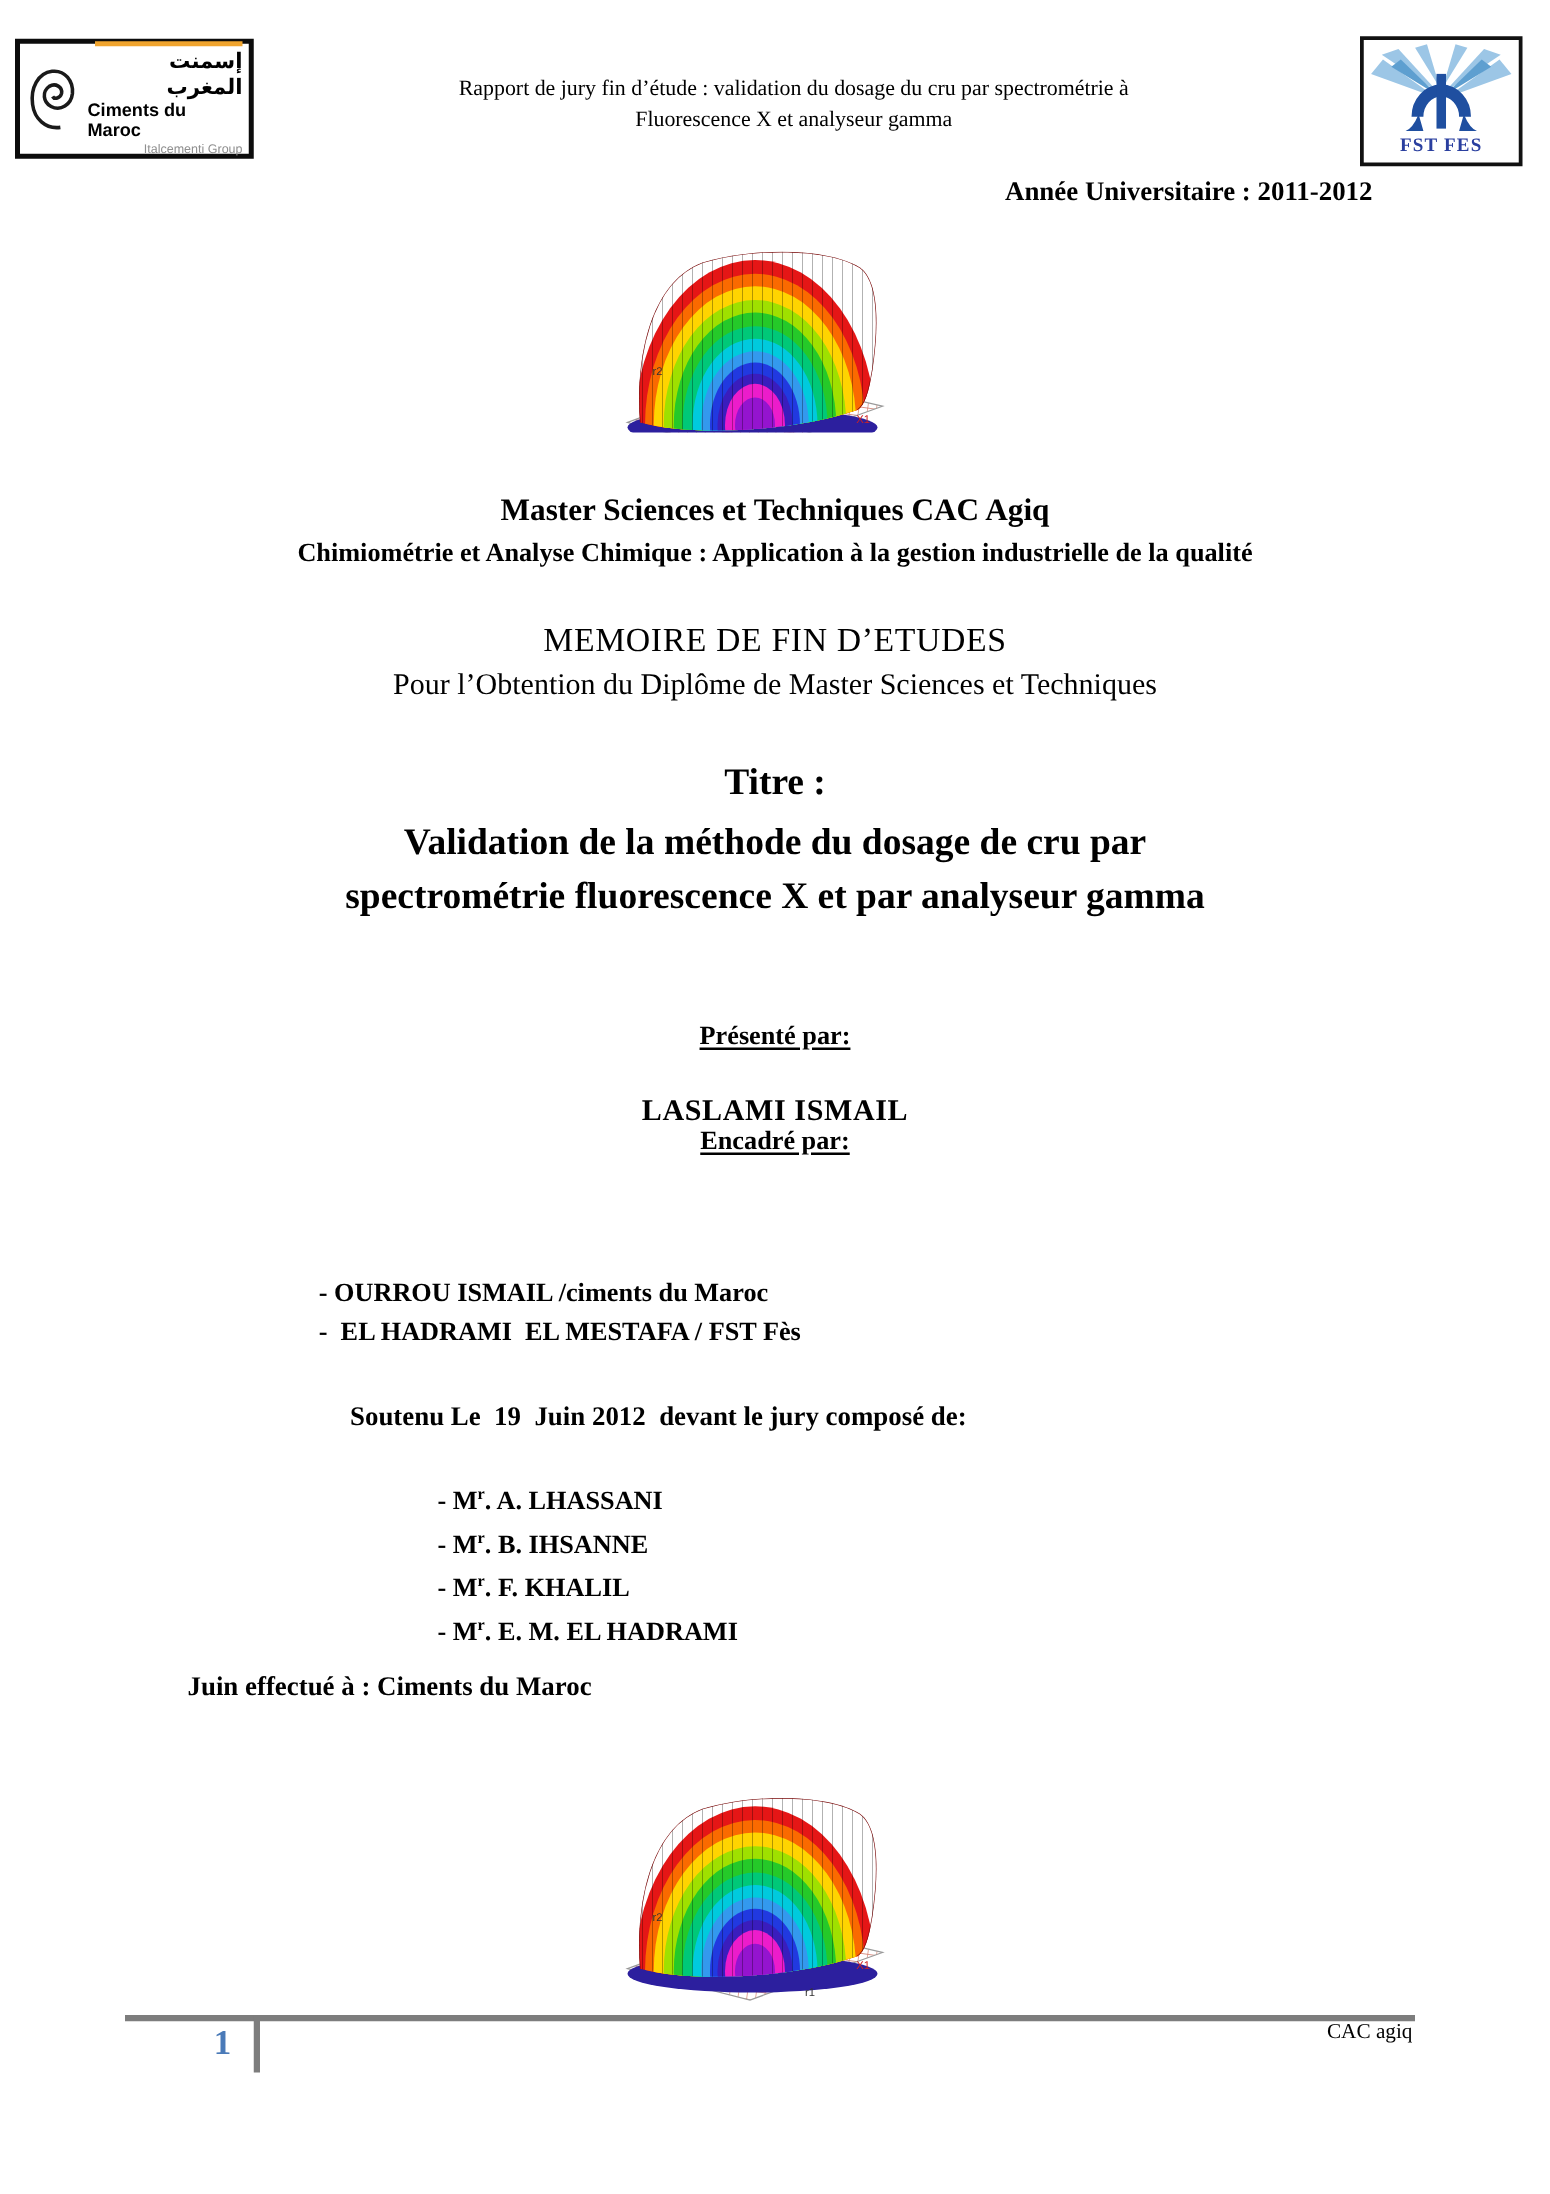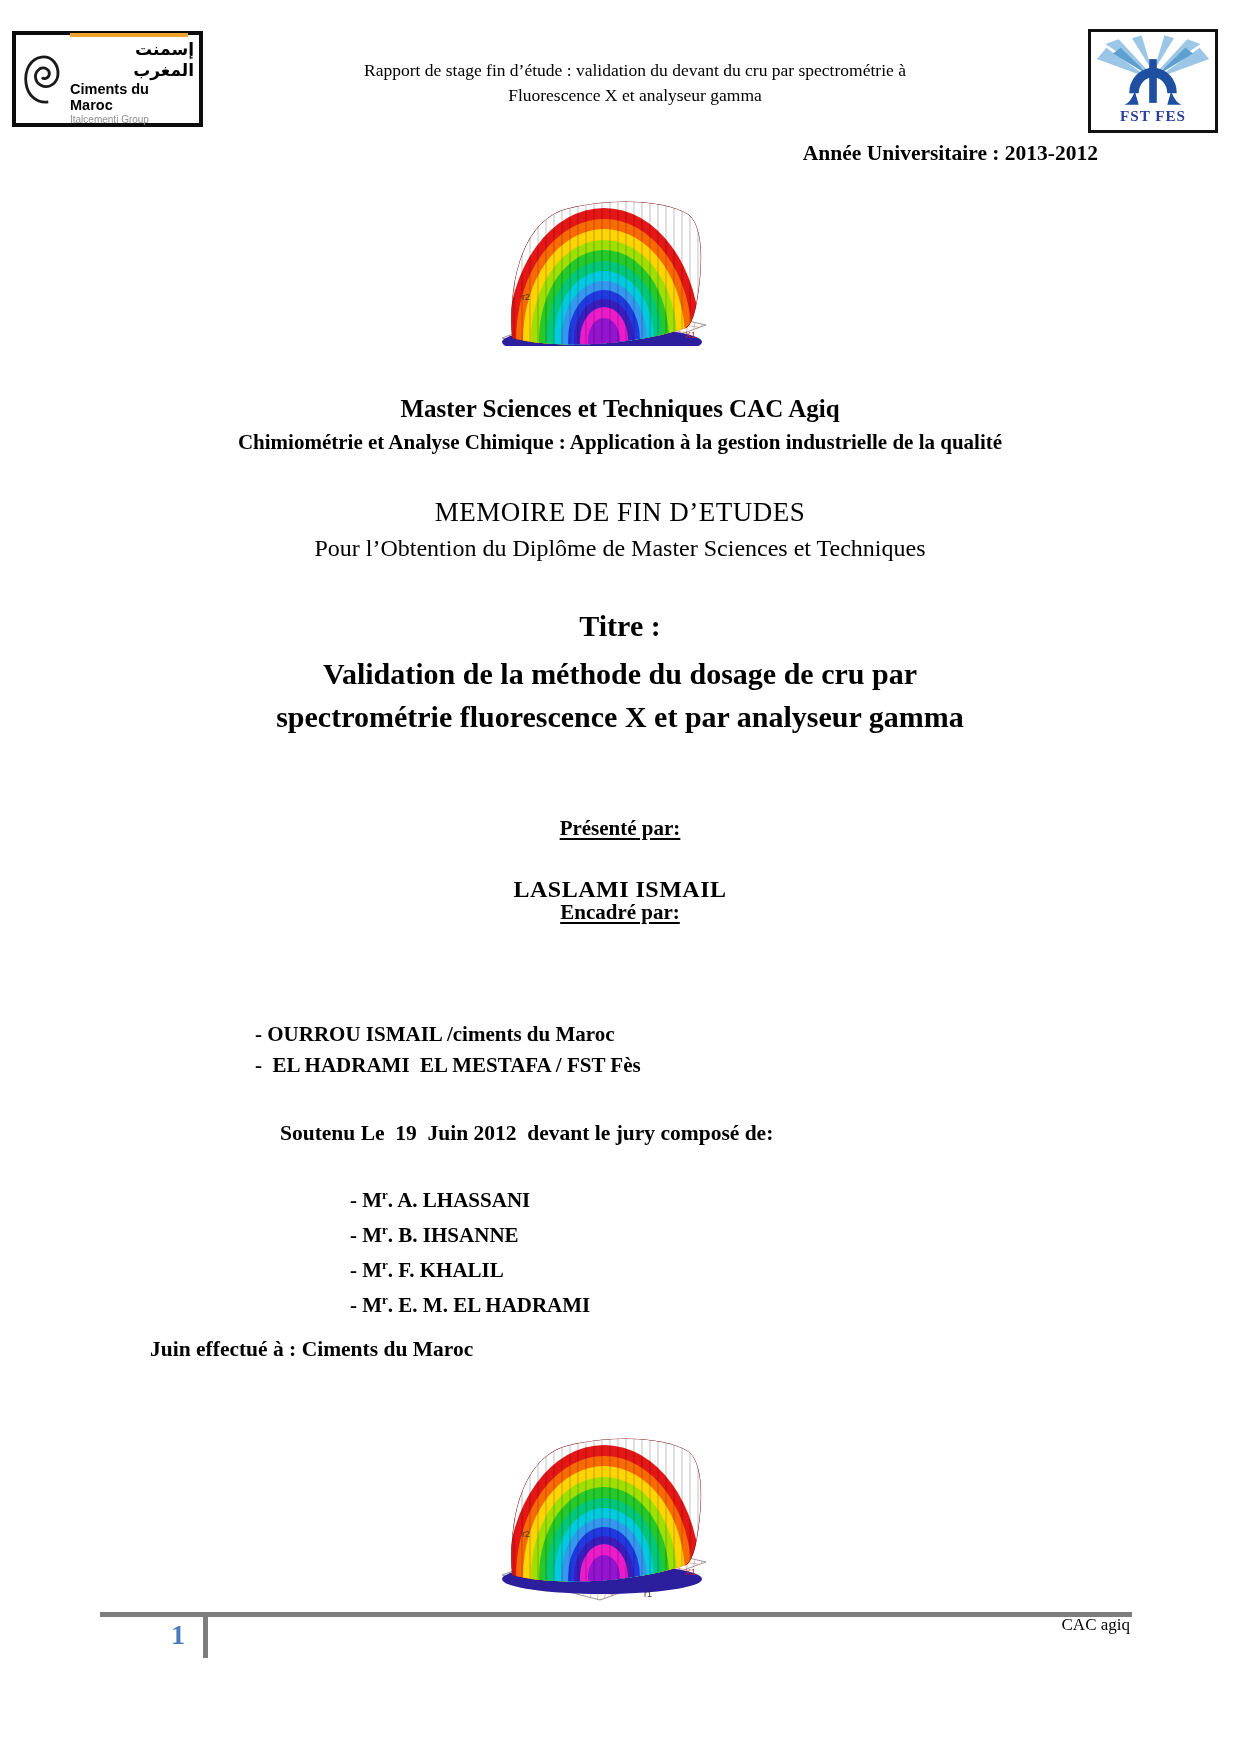--- a/index.html
+++ b/index.html
@@ -7,21 +7,21 @@
         font-family:"Liberation Serif",serif;color:#000;}
   .abs{position:absolute;}
   .center{left:0;width:100%;text-align:center;}
   .b{font-weight:bold;}
   .u{text-decoration:underline;text-decoration-thickness:2px;text-underline-offset:3px;}
   .pre{white-space:pre;}
 
   
   .logo-left{left:12px;top:31px;width:191px;height:96px;border:4px solid #0c0c0c;
              box-sizing:border-box;display:flex;align-items:center;padding:2px 5px;gap:5px;background:#fff;}
-  .logo-col{display:flex;flex-direction:column;align-items:flex-start;width:128px;}
+  .logo-col{display:flex;flex-direction:column;align-items:flex-end;width:128px;}
   .orange-bar{width:118px;height:4px;background:#f0a42e;margin:0 0 2px 0;}
   .logo-arabic{font-family:"DejaVu Sans",sans-serif;font-size:17px;font-weight:bold;line-height:21px;direction:rtl;}
   .logo-name{font-family:"Liberation Sans",sans-serif;font-size:14.5px;font-weight:bold;line-height:16px;}
   .logo-group{font-family:"Liberation Sans",sans-serif;font-size:10px;color:#8f8f8f;line-height:13px;}
   .header-center{left:250px;top:58px;width:770px;text-align:center;font-size:17.5px;line-height:24.5px;}
   .logo-right{left:1088px;top:29px;width:130px;height:104px;border:3px solid #111;
               box-sizing:border-box;display:flex;align-items:center;justify-content:center;background:#fff;}
   .annee{right:142px;top:141px;font-size:21.5px;font-weight:bold;}
 
   
@@ -99,21 +99,21 @@
     </span>
     <span class="logo-col">
       <span class="orange-bar"></span>
       <span class="logo-arabic">إسمنت المغرب</span>
       <span class="logo-name">Ciments du Maroc</span>
       <span class="logo-group">Italcementi Group</span>
     </span>
   </div>
 
   <div class="abs header-center">
-    <div>Rapport de stage fin d’étude : validation du devant du cru par spectrométrie à</div>
+    <div>Rapport de jury fin d’étude : validation du dosage du cru par spectrométrie à</div>
     <div>Fluorescence X et analyseur gamma</div>
   </div>
 
   <div class="abs logo-right">
     <svg width="118" height="94" viewBox="0 0 124 98">
       <g fill="#9cc6e6">
         <polygon points="12,10 26,5 60,42"></polygon>
         <polygon points="3,26 13,14 58,46"></polygon>
         <polygon points="112,10 98,5 64,42"></polygon>
         <polygon points="121,26 111,14 66,46"></polygon>
@@ -125,21 +125,21 @@
         <polygon points="104,20 96,14 65,44"></polygon>
       </g>
       <path d="M42,62 a20,22 0 1 1 40,0" fill="none" stroke="#1f4fa0" stroke-width="10"></path>
       <rect x="58" y="26" width="8" height="46" fill="#1f4fa0"></rect>
       <path d="M43,60 q-5,12 -11,14 h15 z" fill="#1f4fa0"></path>
       <path d="M81,60 q5,12 11,14 h-15 z" fill="#1f4fa0"></path>
       <text x="62" y="91" font-size="16" font-weight="bold" fill="#2a3f9f" text-anchor="middle" font-family="Liberation Serif,serif" letter-spacing="1">FST FES</text>
     </svg>
   </div>
 
-  <div class="abs annee">Année Universitaire : 2013-2012</div>
+  <div class="abs annee">Année Universitaire : 2011-2012</div>
 
   <div class="abs plot-top">
     <svg width="268" height="160" viewBox="0 0 268 160">
         <use href="#dome-sym"></use>
       </svg>
   </div>
 
   <div class="abs center b master">Master Sciences et Techniques CAC Agiq</div>
   <div class="abs center b specialty">Chimiométrie et Analyse Chimique : Application à la gestion industrielle de la qualité</div>
   <div class="abs center memoire">MEMOIRE DE FIN D’ETUDES</div>

